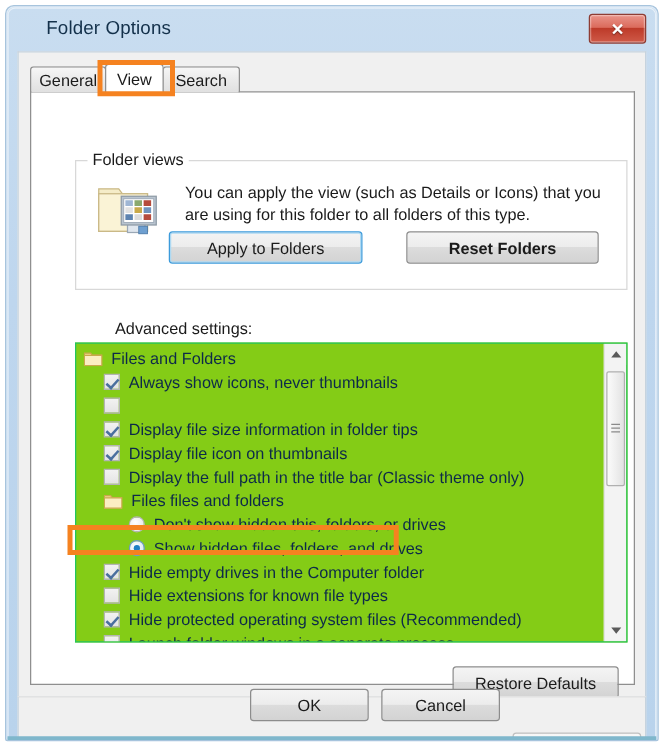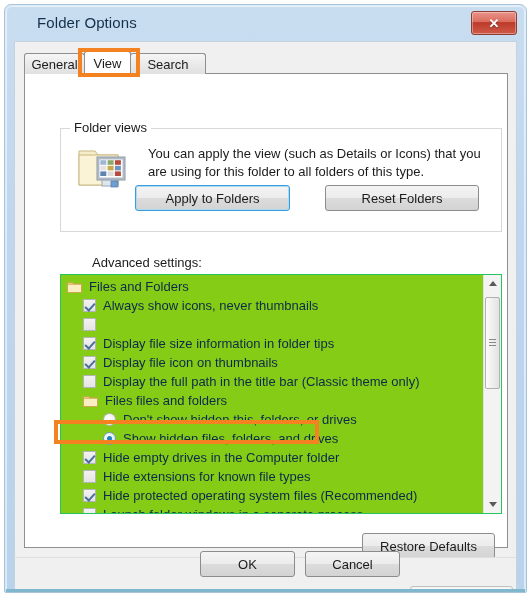--- a/index.html
+++ b/index.html
@@ -130,21 +130,21 @@
   }
   .tab.selected {
     top: 0;
     height: 23px;
     background: #ffffff;
     border-color: #8f8f8f;
     z-index: 3;
   }
   #tab-general { left: 0;  width: 61px; z-index: 1; }
   #tab-view    { left: 60px; width: 47px; }
-  #tab-search  { left: 106px; width: 76px; z-index: 1; }
+  #tab-search  { left: 106px; width: 62px; z-index: 1; }
 
   #tab-underline {
     position: absolute;
     left: 0;
     top: 22px;
     width: 484px;
     height: 1px;
     background: #8f8f8f;
     z-index: 1;
   }
@@ -236,21 +236,21 @@
   .pushbtn.focused {
     border: 1px solid #3c9bdb;
     box-shadow: 0 0 0 1px #aed9f2 inset;
   }
   .pushbtn.disabled {
     color: #9d9d9d;
     border-color: #bfbfbf;
     background: linear-gradient(to bottom, #f7f7f7 0%, #f1f1f1 100%);
   }
   #btn-apply-to-folders { left: 120px; top: 143px; width: 155px; }
-  #btn-reset-folders    { left: 310px; top: 143px; width: 154px; }
+  #btn-reset-folders    { left: 310px; top: 143px; width: 154px; font-weight: bold; }
   #btn-restore-defaults { left: 347px; top: 491px; width: 133px; }
   #btn-ok     { left: 195px; top: 546px; width: 95px; }
   #btn-cancel { left: 300px; top: 546px; width: 95px; }
   #btn-apply  { left: 405px; top: 546px; width: 103px; margin-top: 35px; }
 
   
   #advanced-label {
     position: absolute;
     left: 45px;
     top: 213px;

